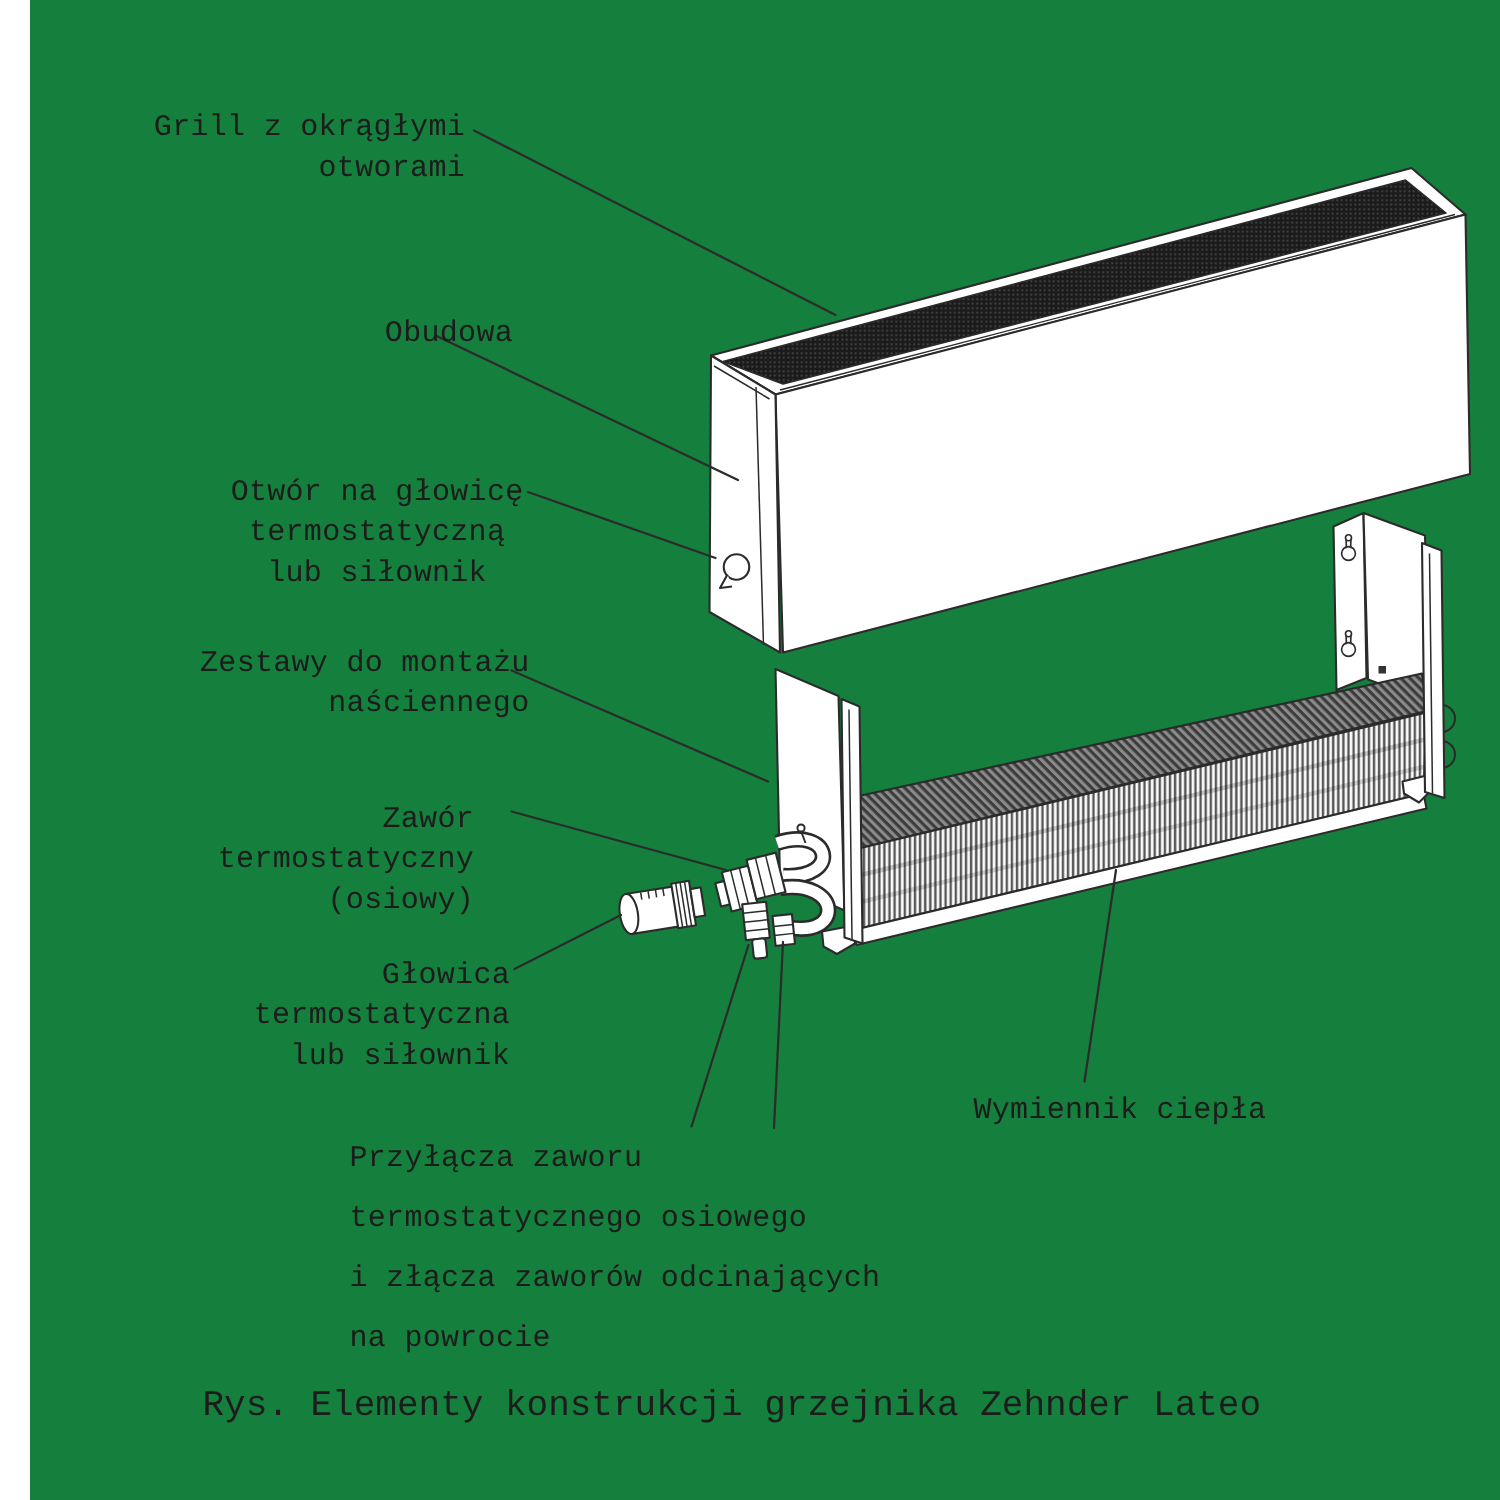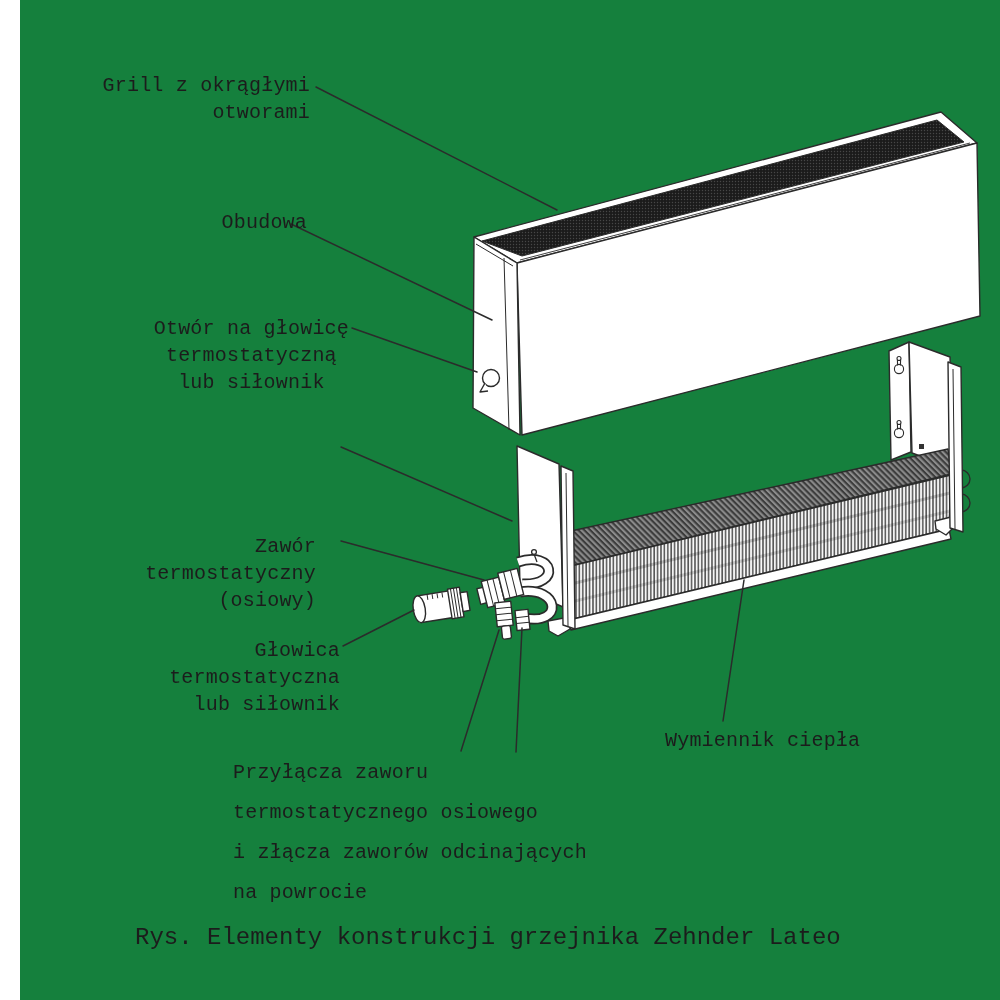--- a/index.html
+++ b/index.html
@@ -165,37 +165,39 @@
       <line x1="323" y1="646" x2="394" y2="610"></line>
       <line x1="479" y1="630" x2="441" y2="751"></line>
       <line x1="502" y1="628" x2="496" y2="752"></line>
       <line x1="724" y1="580" x2="703" y2="721"></line>
     </g>
   </svg>
 
   <div class="label r" style="right:710px;top:72px;">Grill z okrągłymi
 otworami</div>
 
-  <div class="label r" style="right:713px;top:209px;">Obudowa</div>
+  <div class="label r" style="right:678px;top:209px;">Obudowa</div>
 
   <div class="label r" style="right:671px;top:315px;text-align:center;">Otwór na głowicę
 termostatyczną
 lub siłownik</div>
 
+  <div class="label r" style="right:667px;top:429px;">Zestawy do montażu
+naściennego</div>
 
   <div class="label r" style="right:704px;top:533px;">Zawór
 termostatyczny
 (osiowy)</div>
 
   <div class="label r" style="right:680px;top:637px;">Głowica
 termostatyczna
 lub siłownik</div>
 
   <div class="label przylacza" style="left:213px;top:753px;">Przyłącza zaworu
 termostatycznego osiowego
 i złącza zaworów odcinających
 na powrocie</div>
 
-  <div class="label" style="left:645px;top:727px;">Wymiennik ciepła</div>
+  <div class="label" style="left:629px;top:727px;">Wymiennik ciepła</div>
 
   <div class="caption" style="left:115px;top:924px;">Rys. Elementy konstrukcji grzejnika Zehnder Lateo</div>
 
 </div>
 
 </body></html>

